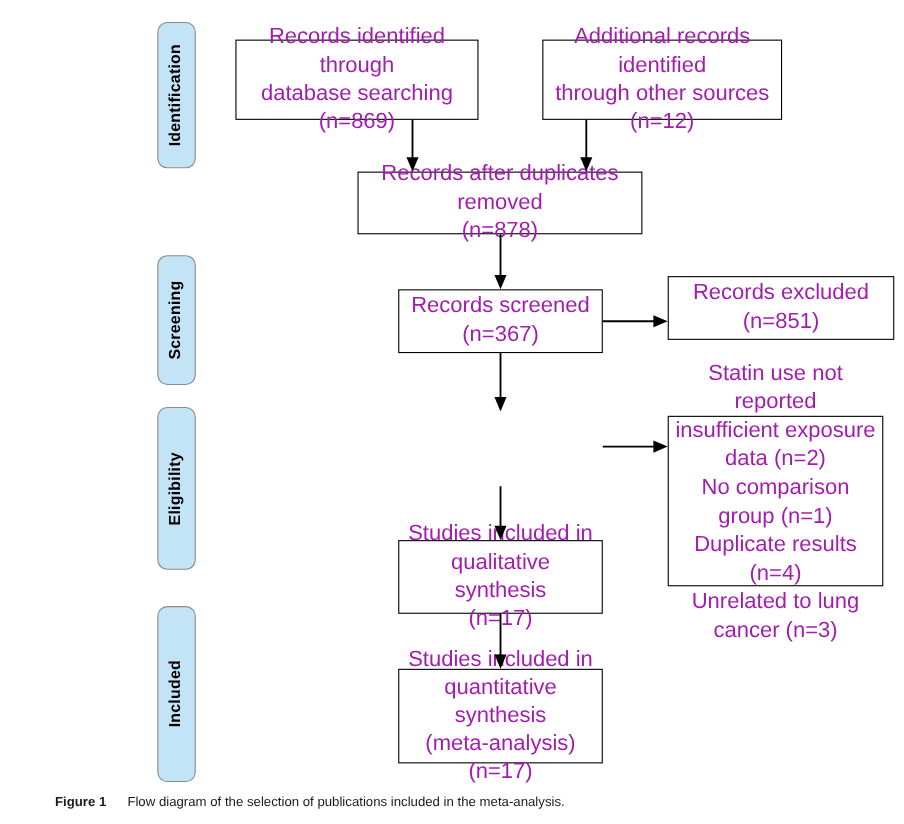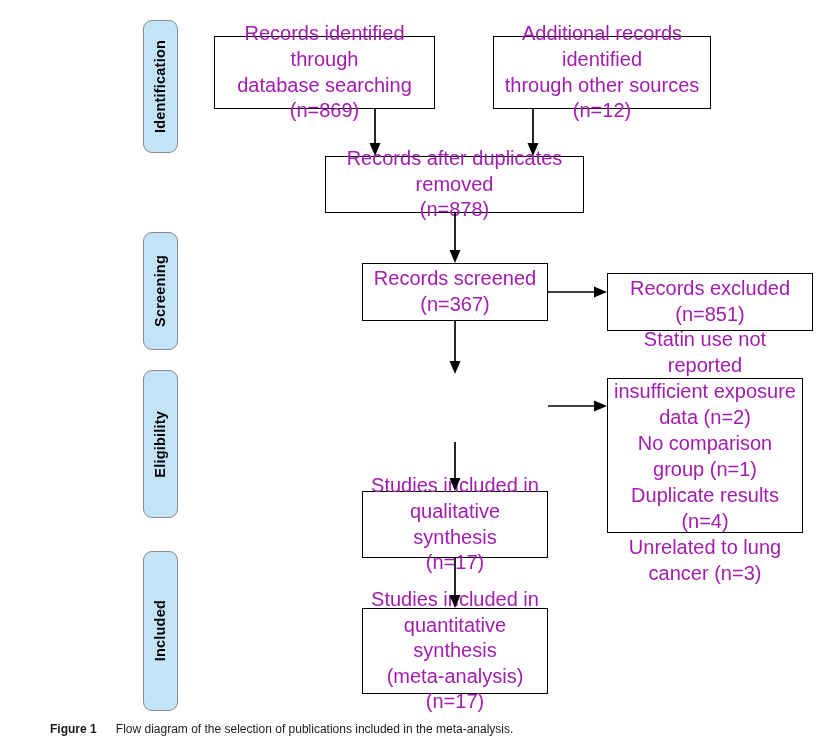--- a/index.html
+++ b/index.html
@@ -136,21 +136,21 @@
   <div class="flow-box" style="left:325px; top:156px; width:259px; height:57px;align-items:center;">
     <span class="box-text">Records after duplicates removed
 (n=878)</span>
   </div>
 
   <div class="flow-box" style="left:362px; top:263px; width:186px; height:58px;">
     <span class="box-text">Records screened
 (n=367)</span>
   </div>
 
-  <div class="flow-box" style="left:607px; top:273px; width:206px; height:58px;">
+  <div class="flow-box" style="left:607px; top:251px; width:206px; height:58px;">
     <span class="box-text">Records excluded
 (n=851)</span>
   </div>
 
 
   <div class="flow-box reasons" style="left:607px; top:378px; width:196px; height:155px;">
     <span class="box-text">Statin use not reported
 insufficient exposure
 data (n=2)
 No comparison group (n=1)

